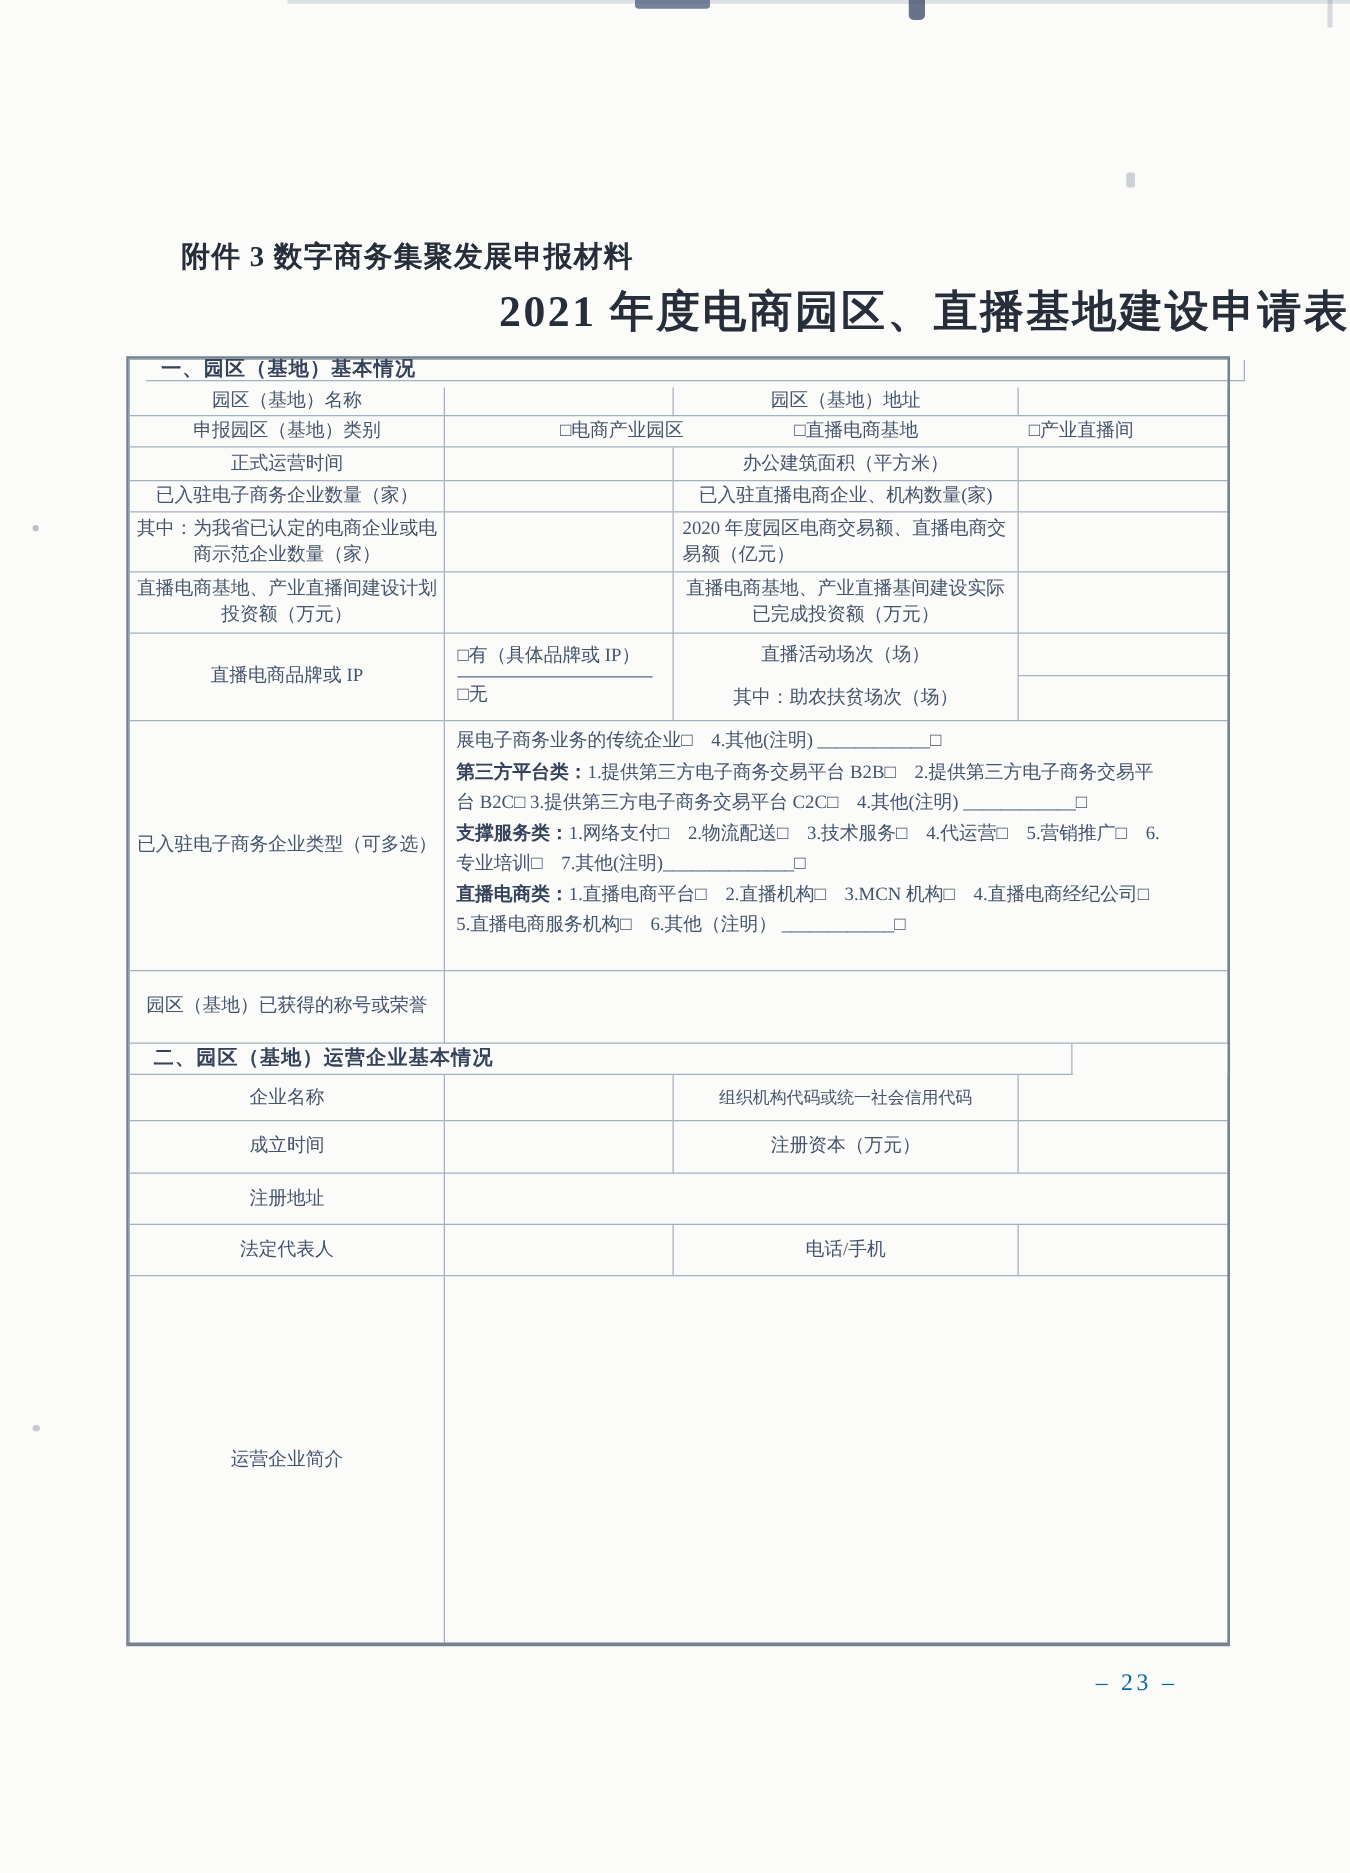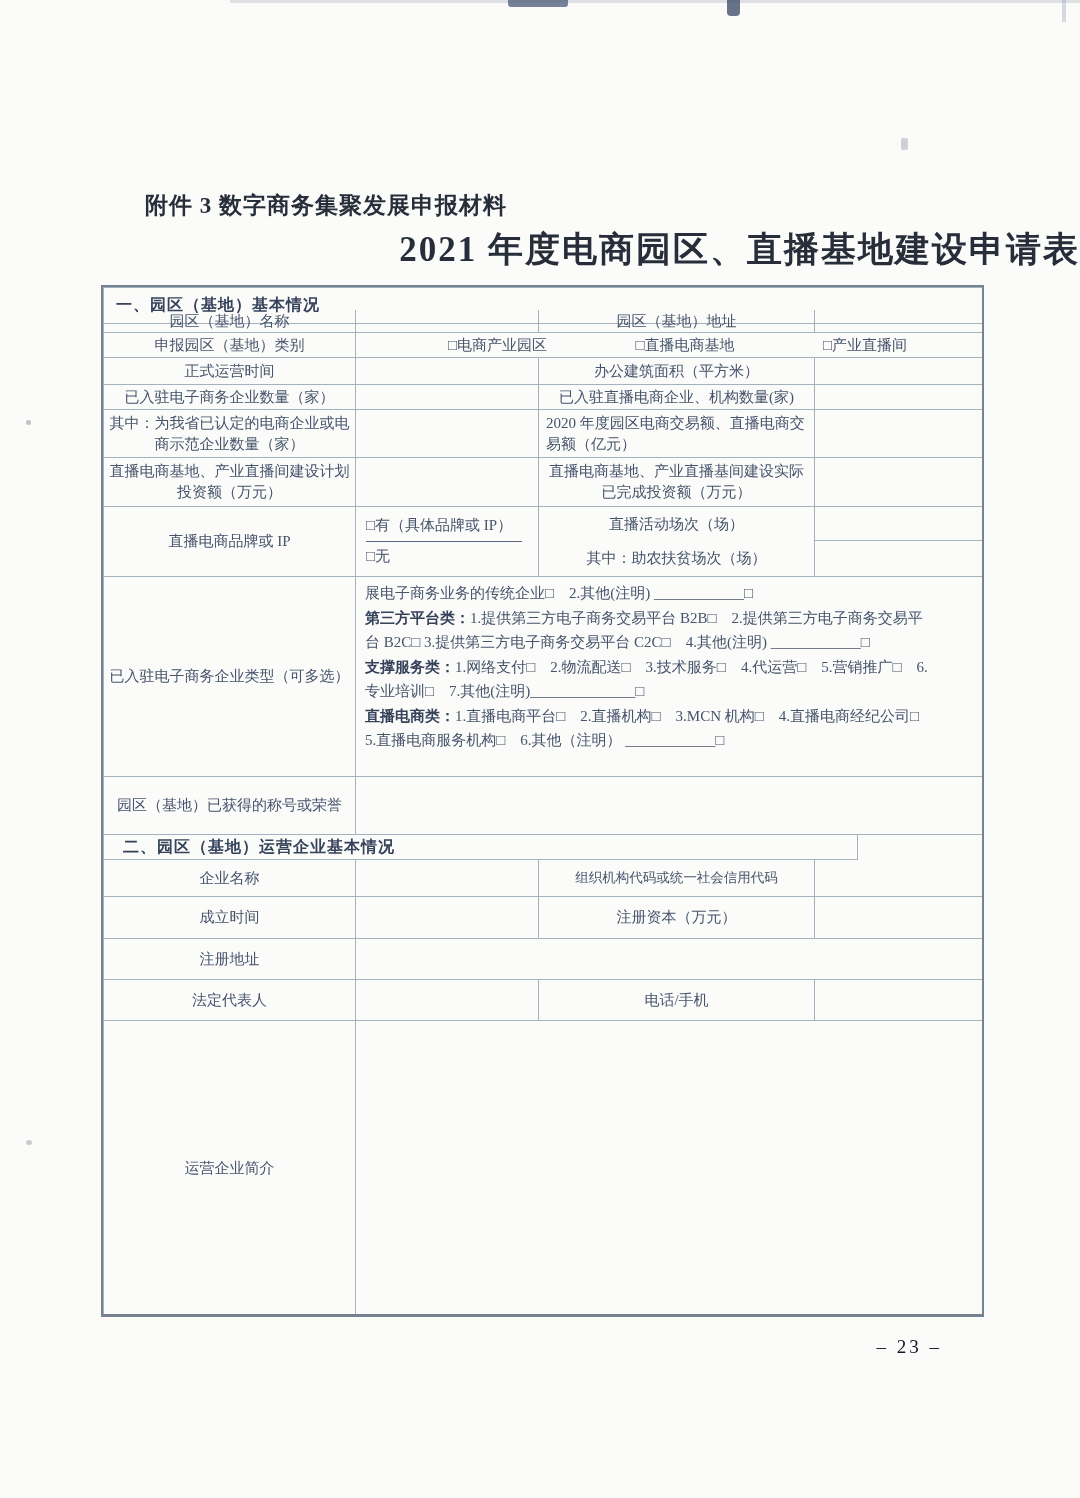--- a/index.html
+++ b/index.html
@@ -33,21 +33,21 @@
     font-size:23px;font-weight:bold;color:var(--title);
     letter-spacing:1px;white-space:nowrap;
   }
   .form-title{
     position:absolute;left:0;top:226px;width:1080px;
     text-align:right;font-size:35px;font-weight:bold;
     color:var(--title);letter-spacing:2px;white-space:nowrap;
   }
   .page-number{
     position:absolute;right:138px;top:1336px;
-    font-size:19px;color:#0f172a;letter-spacing:3px;white-space:nowrap;
+    font-size:19px;color:#0369a1;letter-spacing:3px;white-space:nowrap;
   }
 
   .form-table{
     position:absolute;left:103px;top:287px;width:879px;height:1028px;
     border-top:1px solid var(--line);
     border-left:1px solid var(--line);
   }
   .table-outline{
     position:absolute;left:101px;top:285px;width:883px;height:1032px;
     border:2px solid var(--outer);
@@ -98,21 +98,21 @@
   <div class="artifact a-mark3"></div>
   <div class="artifact a-dot1"></div>
   <div class="artifact a-dot2"></div>
   <div class="artifact a-streak"></div>
 
   <div class="attachment-title">附件 3 数字商务集聚发展申报材料</div>
   <div class="form-title">2021 年度电商园区、直播基地建设申请表</div>
 
   <div class="form-table">
 
-    <div class="cell sec-header" style="left:0;top:0;width:879px;height:36px;">一、园区（基地）基本情况</div>
+    <div class="cell sec-header" style="left:13px;top:0;width:879px;height:17px;">一、园区（基地）基本情况</div>
 
     <div class="cell" style="left:0;top:22px;width:252px;height:23px;">园区（基地）名称</div>
     <div class="cell" style="left:252px;top:22px;width:183px;height:23px;"></div>
     <div class="cell" style="left:435px;top:22px;width:276px;height:23px;">园区（基地）地址</div>
     <div class="cell" style="left:711px;top:22px;width:168px;height:23px;"></div>
 
     <div class="cell" style="left:0;top:45px;width:252px;height:25px;">申报园区（基地）类别</div>
     <div class="cell opts" style="left:252px;top:45px;width:627px;height:25px;">
       <span>□电商产业园区</span>
       <span>□直播电商基地</span>
@@ -150,21 +150,21 @@
       <div>其中：助农扶贫场次（场）</div>
     </div>
     <div class="cell" style="left:711px;top:219px;width:168px;height:34px;"></div>
     <div class="cell" style="left:711px;top:253px;width:168px;height:36px;"></div>
 
     <div class="cell col" style="left:0;top:289px;width:252px;height:200px;">
       <div>已入驻电子商务企业类型</div>
       <div>（可多选）</div>
     </div>
     <div class="cell etype-content" style="left:252px;top:289px;width:627px;height:200px;">
-      <div class="tline"><span class="tl"></span><span>展电子商务业务的传统企业□　2.其他(注明) ____________□</span></div>
+      <div class="tline"><span class="tl"></span><span>展电子商务业务的传统企业□　4.其他(注明) ____________□</span></div>
       <div class="tline"><span class="tl">第三方平台类：</span><span>1.提供第三方电子商务交易平台 B2B□　2.提供第三方电子商务交易平</span></div>
       <div class="tline"><span class="tl"></span><span>台 B2C□ 3.提供第三方电子商务交易平台 C2C□　4.其他(注明) ____________□</span></div>
       <div class="tline"><span class="tl">支撑服务类：</span><span>1.网络支付□　2.物流配送□　3.技术服务□　4.代运营□　5.营销推广□　6.</span></div>
       <div class="tline"><span class="tl"></span><span>专业培训□　7.其他(注明)______________□</span></div>
       <div class="tline"><span class="tl">直播电商类：</span><span>1.直播电商平台□　2.直播机构□　3.MCN 机构□　4.直播电商经纪公司□</span></div>
       <div class="tline"><span class="tl"></span><span>5.直播电商服务机构□　6.其他（注明） ____________□</span></div>
     </div>
 
     <div class="cell" style="left:0;top:489px;width:252px;height:58px;">园区（基地）已获得的称号或荣誉</div>
     <div class="cell" style="left:252px;top:489px;width:627px;height:58px;"></div>

